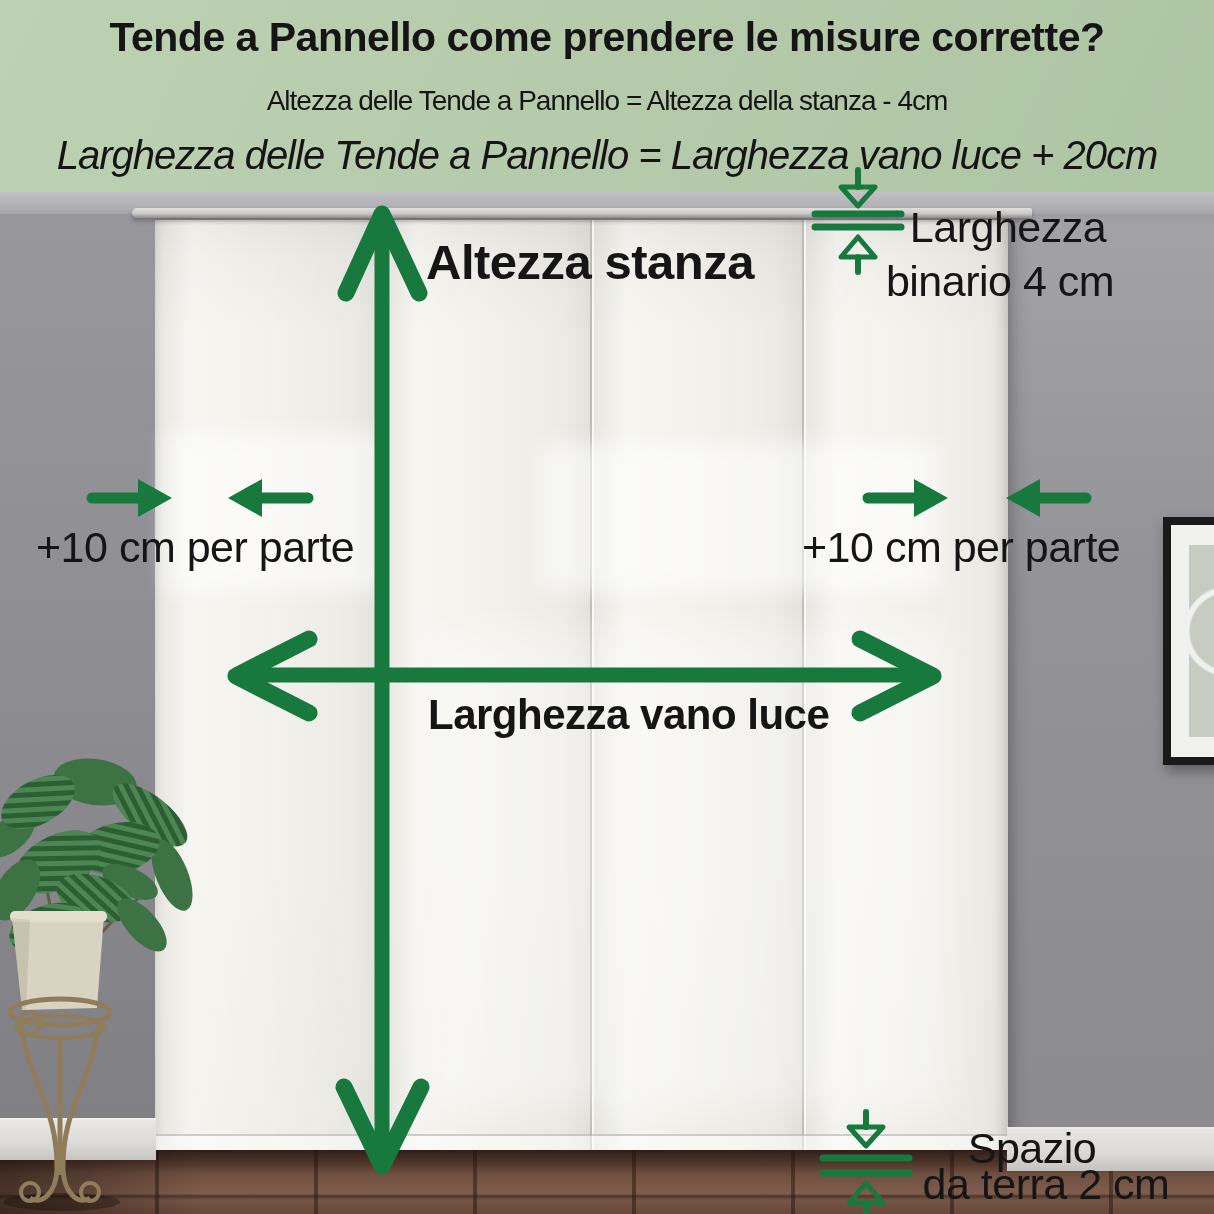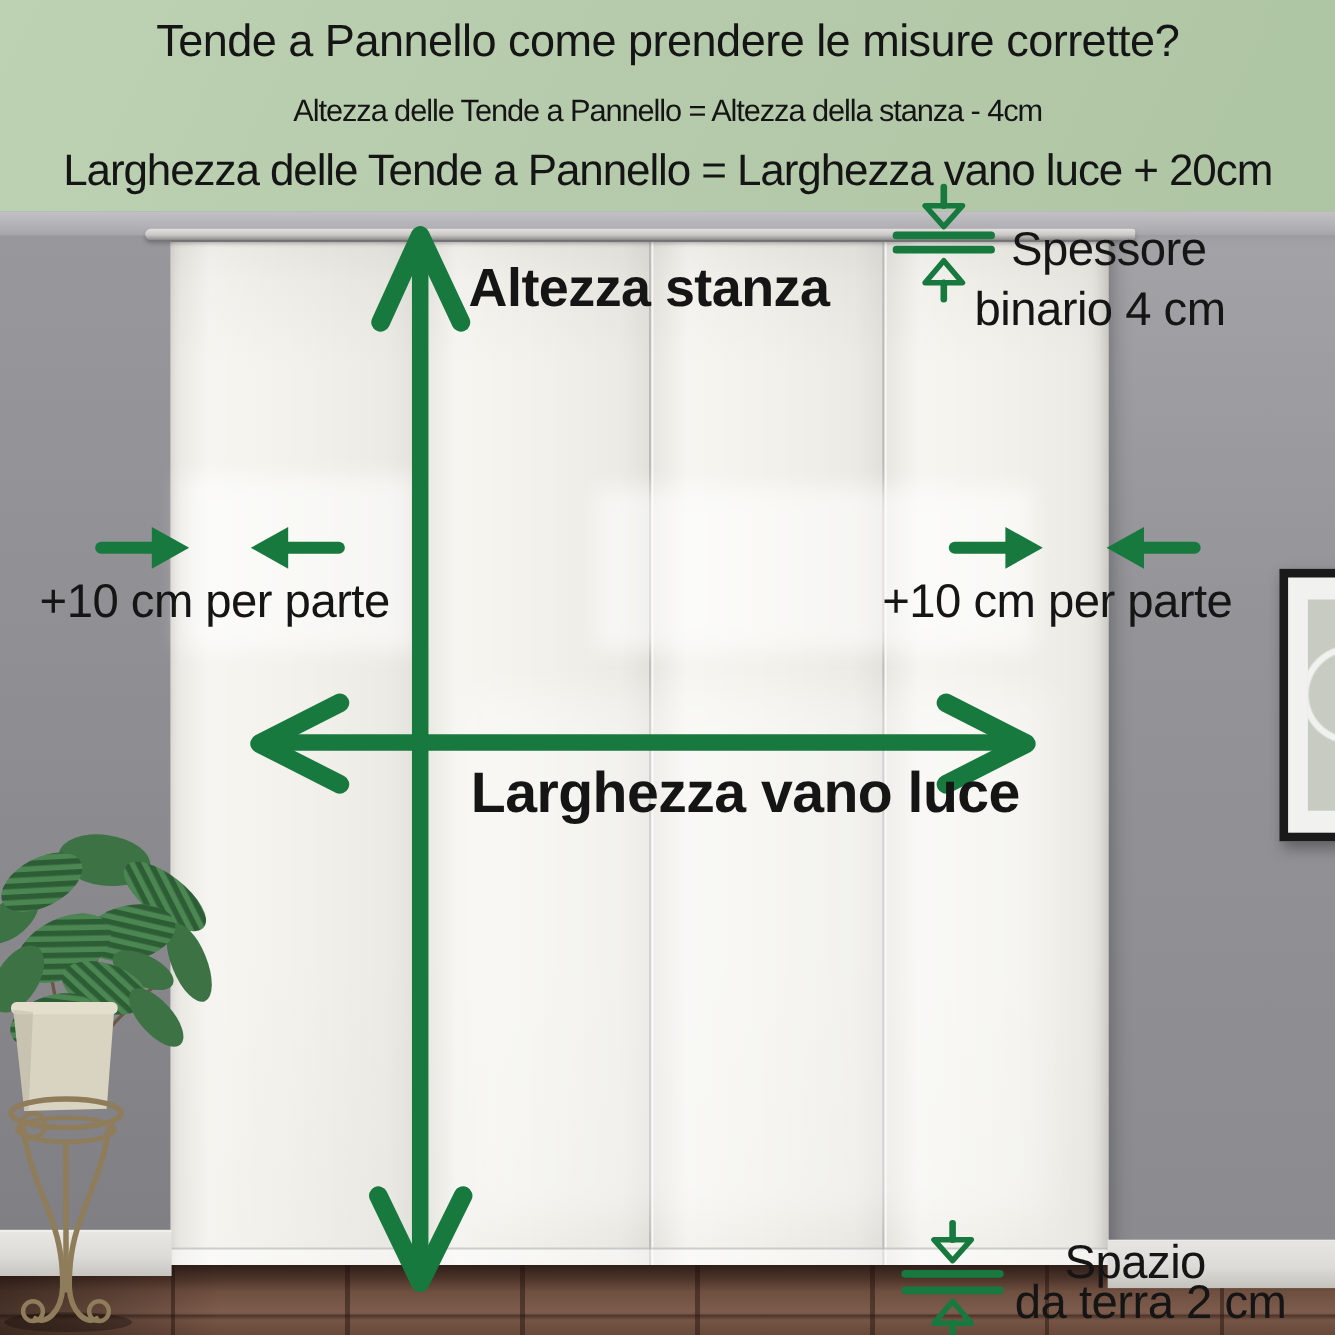--- a/index.html
+++ b/index.html
@@ -7,23 +7,23 @@
     position:relative;width:1214px;height:1214px;overflow:hidden;
     font-family:"Liberation Sans",sans-serif;color:var(--text);
     background:var(--wall);
   }
   
   .header{
     position:absolute;left:0;top:0;width:1214px;height:192px;
     background:linear-gradient(115deg,#bdd2b2 0%,var(--header_bg) 45%,#aec5a4 100%);
   }
   .header .line{position:absolute;width:100%;text-align:center;white-space:nowrap;}
-  .title{top:14px;font-size:41px;font-weight:400;letter-spacing:-0.5px;}
+  .title{top:14px;font-size:41px;font-weight:700;letter-spacing:-0.5px;}
   .f1{top:85px;font-size:28px;font-weight:400;letter-spacing:-1px;}
-  .f2{top:133px;font-size:40px;font-weight:400;letter-spacing:-1px;}
+  .f2{top:133px;font-size:40px;font-weight:400;letter-spacing:-1px;font-style:italic;}
   
   .scene{position:absolute;left:0;top:192px;width:1214px;height:1022px;}
   .ceiling{position:absolute;left:0;top:0;width:100%;height:24px;
     background:linear-gradient(180deg,#c2c1c4 0%,#aeadb1 70%,#a2a1a5 100%);}
   .wall-left{position:absolute;left:0;top:22px;width:156px;height:1000px;
     background:linear-gradient(180deg,#98979c 0%,#8e8d92 45%,#7d7c81 100%);}
   .wall-right{position:absolute;left:1007px;top:22px;right:0;height:1000px;
     background:linear-gradient(180deg,#a3a2a6 0%,#949398 35%,#8a898e 100%);
     box-shadow:inset 14px 0 20px -12px rgba(0,0,0,.35);}
   .curtain{
@@ -187,21 +187,21 @@
       <line class="arr" x1="866" y1="1112" x2="866" y2="1127" stroke-width="6"></line>
       <path class="arr" d="M849 1127 H883 L866 1146 Z" stroke-width="5"></path>
       <line class="arr" x1="823" y1="1158" x2="909" y2="1158" stroke-width="7"></line>
       <line class="arr" x1="823" y1="1173" x2="909" y2="1173" stroke-width="7"></line>
       <path class="arr" d="M866 1183 L883 1203 H849 Z" stroke-width="5"></path>
       <line class="arr" x1="866" y1="1203" x2="866" y2="1214" stroke-width="6"></line>
     </g>
   </svg>
 
   <div class="lbl bold" style="left:426px;top:234px;font-size:49px;">Altezza stanza</div>
-  <div class="lbl bold" style="left:428px;top:691px;font-size:52px;">Larghezza vano luce</div>
+  <div class="lbl bold" style="left:428px;top:691px;font-size:42px;">Larghezza vano luce</div>
   <div class="lbl" style="left:36px;top:523px;">+10 cm per parte</div>
   <div class="lbl" style="left:802px;top:523px;">+10 cm per parte</div>
-  <div class="lbl cx" style="left:1008px;top:203px;">Spessore</div>
+  <div class="lbl cx" style="left:1008px;top:203px;">Larghezza</div>
   <div class="lbl cx" style="left:1000px;top:257px;">binario 4 cm</div>
   <div class="lbl cx" style="left:1032px;top:1102px;margin-top:22px;">Spazio</div>
   <div class="lbl cx" style="left:1046px;top:1160px;">da terra 2 cm</div>
 
 </div>
 
 </body></html>

